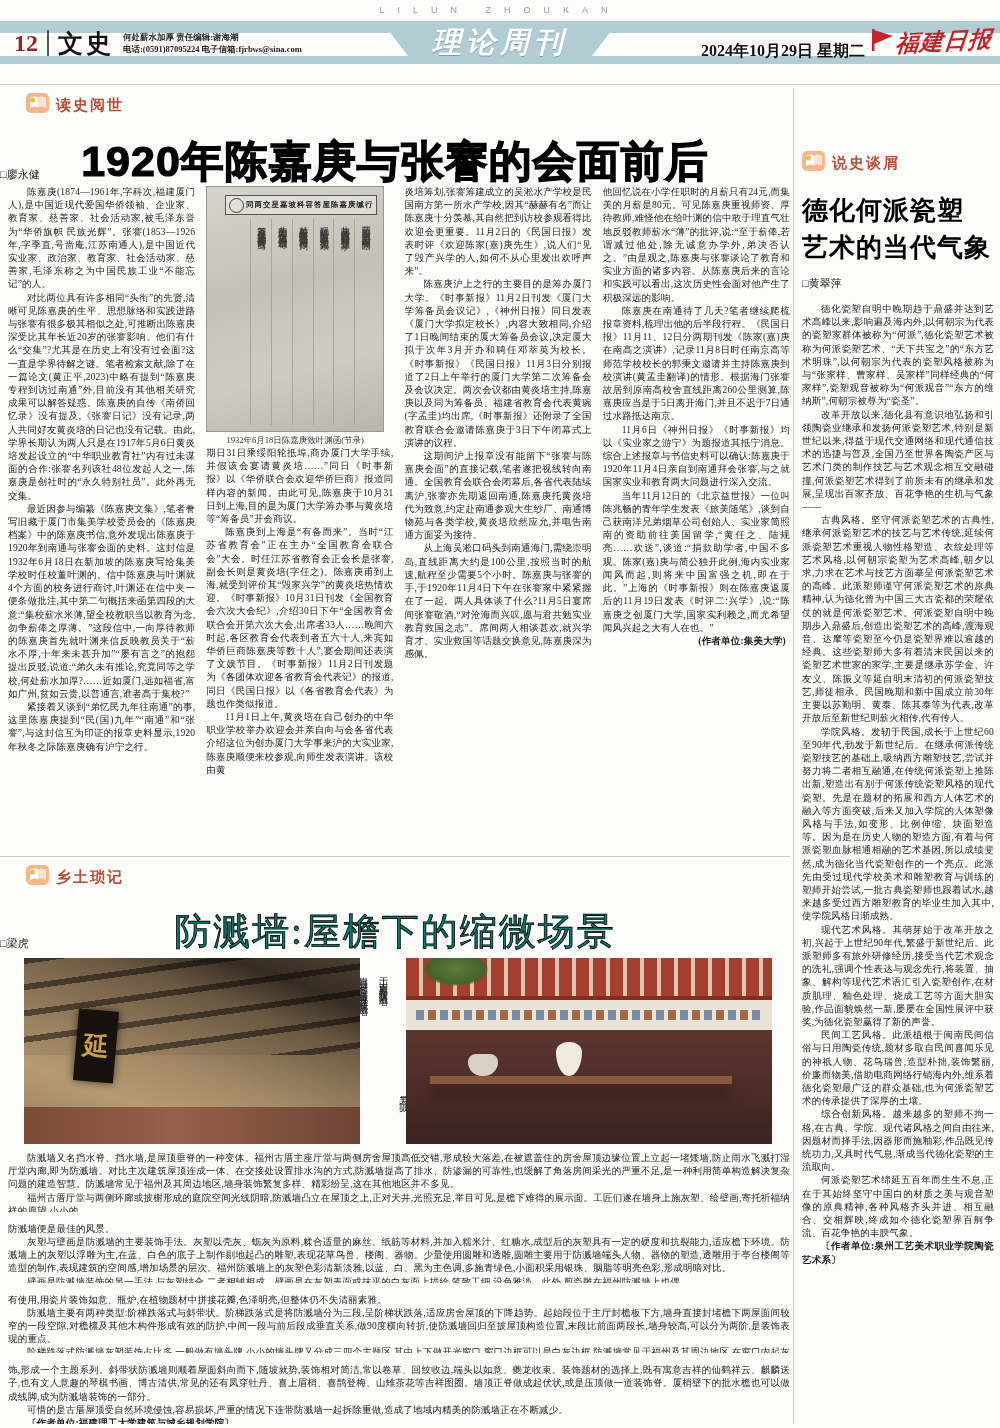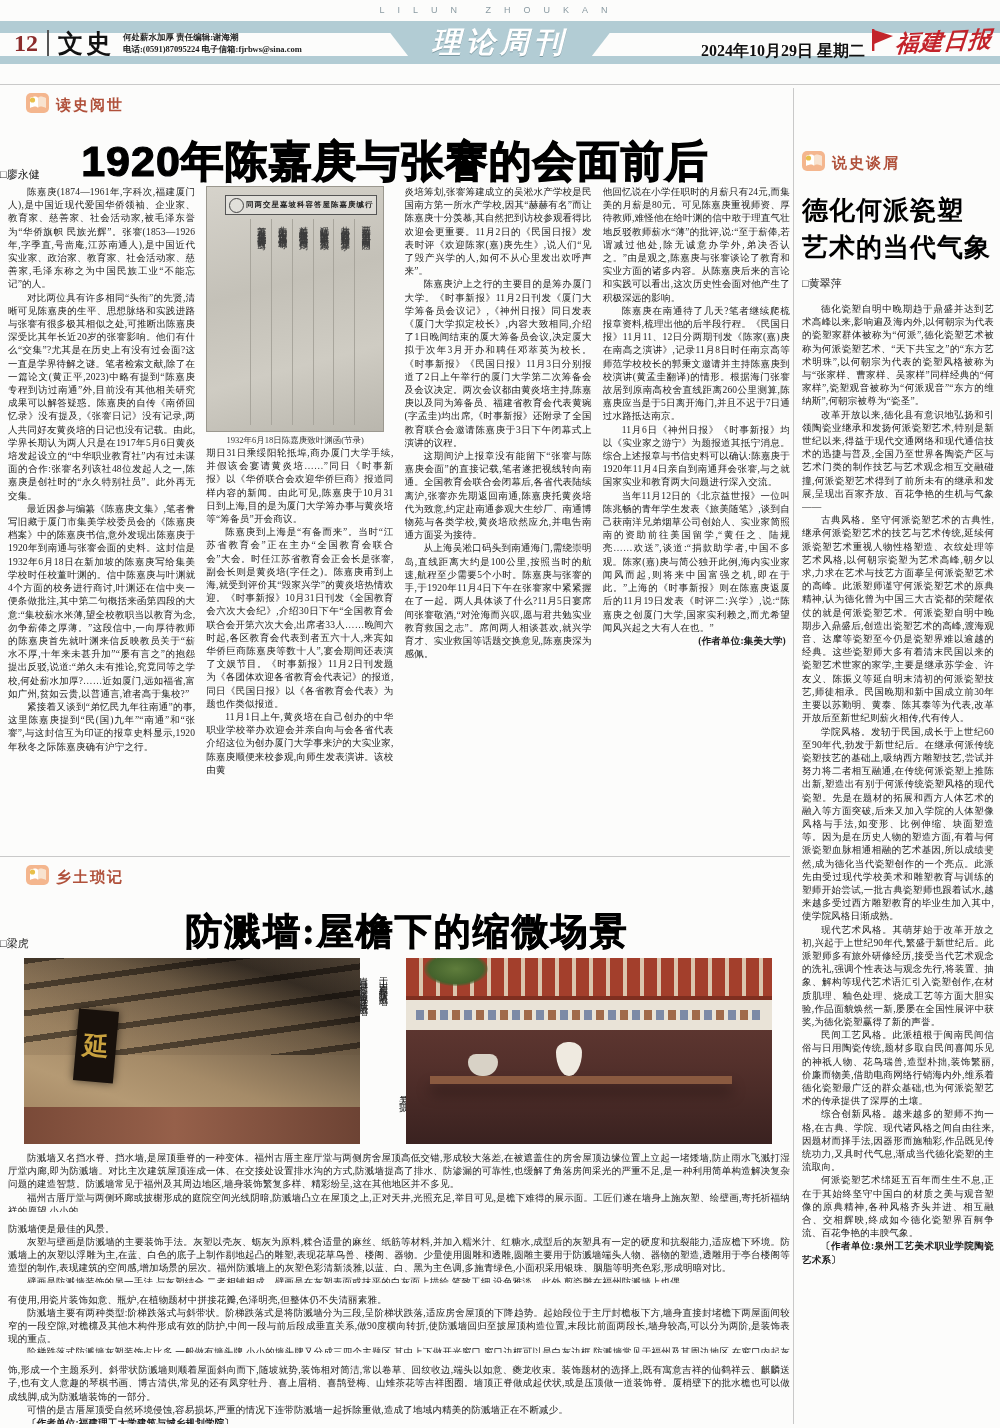--- a/index.html
+++ b/index.html
@@ -60,22 +60,22 @@
            display:flex;flex-direction:column;}
   .lscript span{display:block;font-size:9px;line-height:1.1;color:#3b3b3b;letter-spacing:1px;
                 border-left:1px solid #a8a59c;padding:0 5px 0 5px;height:100%;}
   .fig-cap{width:178px;text-align:center;font-size:8.5px;color:#333;margin-top:3px;}
   
   .side{position:absolute;left:802px;top:150px;width:192px;height:1274px;overflow:hidden;}
   .side-title{margin:16px 0 0 0;font-size:26px;font-weight:bold;line-height:37px;color:#000;letter-spacing:1px;}
   .side-byline{margin:10px 0 12px 0;font-size:11px;text-align:left;}
   .side .col{overflow:visible;}
   
-  .bottom-title{position:absolute;top:876px;left:12px;width:790px;text-align:center;font-weight:bold;
-                font-size:37px;letter-spacing:2px;color:#000000;-webkit-text-stroke:.8px #000;}
+  .bottom-title{position:absolute;top:876px;left:0;width:790px;text-align:center;font-weight:normal;
+                font-size:37px;letter-spacing:2px;color:#0f766e;-webkit-text-stroke:.8px #000;}
   .bottom-byline{position:absolute;top:936px;left:0;width:790px;}
   .photorow{position:absolute;top:958px;left:24px;width:748px;height:186px;display:flex;}
   .photo{position:relative;height:186px;overflow:hidden;}
   .photo-left{width:336px;background:linear-gradient(200deg,#4a3f33 0%,#2e2720 16%,#6b5a44 30%,
               #8a7458 44%,#a58b68 58%,#b59a74 74%,#9c7e5c 100%);}
   .photo-left .beams{position:absolute;top:0;left:0;right:0;height:52%;
        background:repeating-linear-gradient(172deg,rgba(15,10,6,.55) 0 6px,rgba(90,70,50,.15) 6px 26px);}
   .photo-left .plaque{position:absolute;left:52px;top:52px;width:40px;height:72px;background:#18110c;
        transform:rotate(5deg);display:flex;align-items:center;justify-content:center;
        box-shadow:0 0 8px rgba(0,0,0,.6);}

